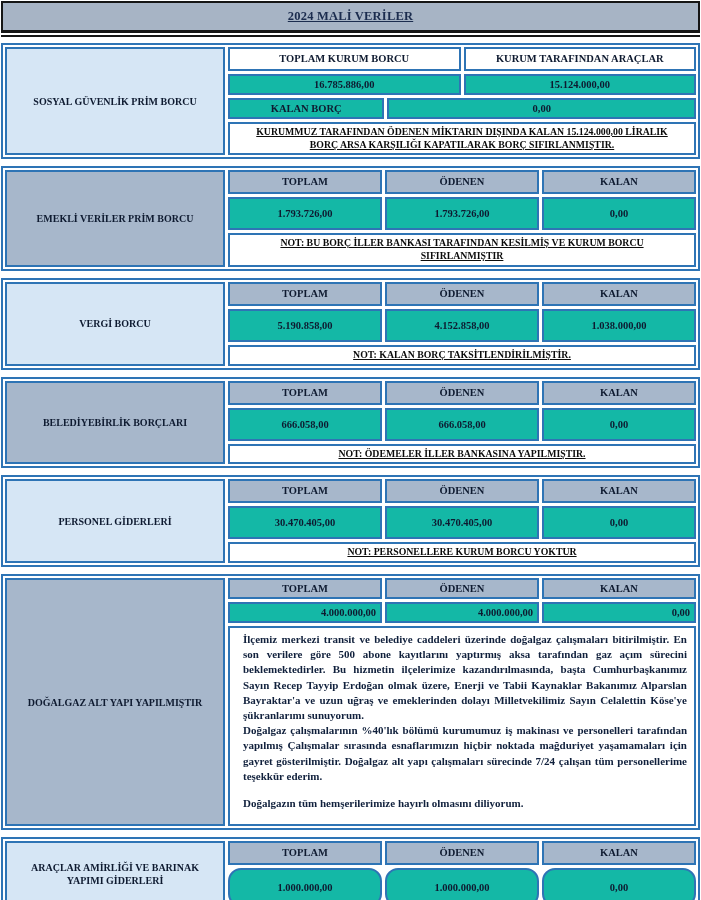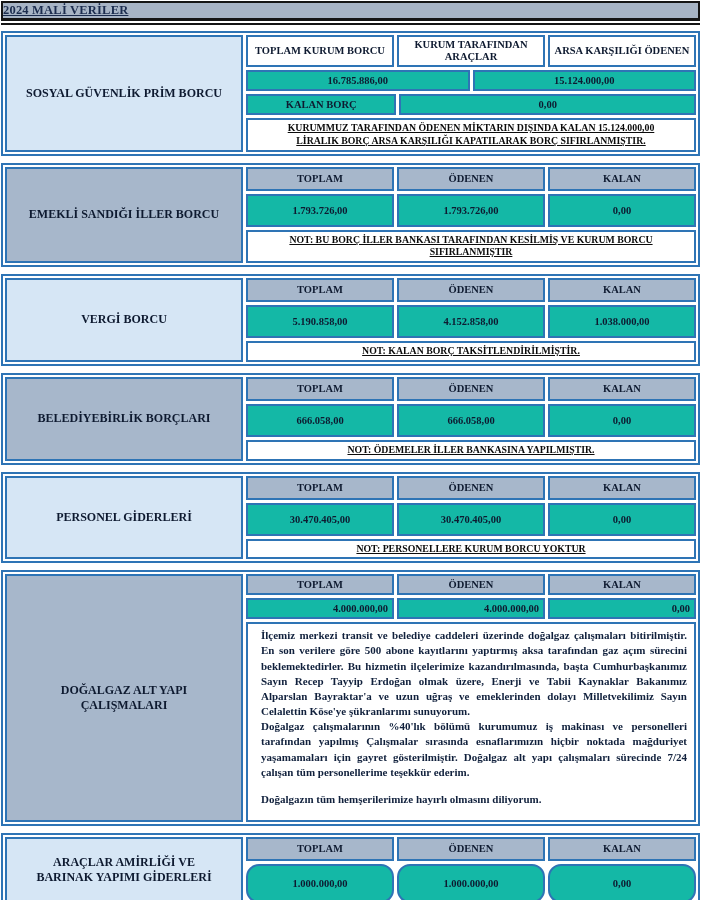--- a/index.html
+++ b/index.html
@@ -17,42 +17,42 @@
     font-family:"Liberation Serif","DejaVu Serif",serif;
     color:var(--ink);
   }
   .page{width:701px;height:900px;padding:1px 1px 0 1px;background:#fff;}
 
   
   .title-bar{
     border:2px solid var(--dark);
     border-bottom:3px solid var(--dark);
     background:var(--titlebg);
-    height:20px;display:flex;align-items:center;justify-content:flex-start;
+    height:32px;display:flex;align-items:center;justify-content:center;
   }
   .title-text{
     font-size:12.5px;font-weight:bold;text-decoration:underline;
     color:#1b2c4e;letter-spacing:.2px;
   }
   .title-rule{height:2px;background:var(--dark);margin-top:2px;}
 
   .sections{margin-top:6px;}
 
   
   .section{
     display:flex;gap:3px;
     border:2px solid var(--blue-border);
     padding:2px;background:#fff;margin-bottom:7px;
   }
   .label-cell{
-    width:238px;flex:none;
+    width:220px;flex:none;
     border:2px solid var(--blue-border);
     display:flex;align-items:center;justify-content:center;text-align:center;
-    font-weight:bold;font-size:12px;line-height:1.3;
-    padding:2px 18px;color:#0e1a30;
+    font-weight:bold;font-size:10px;line-height:1.3;
+    padding:2px 10px;color:#0e1a30;
   }
   .bg-light{background:var(--light);}
   .bg-muted{background:var(--muted);}
   .content{flex:1;display:flex;flex-direction:column;gap:3px;min-width:0;}
   .row{display:flex;gap:3px;}
   .cell{
     flex:1;border:2px solid var(--blue-border);background:#14b8a6;
     display:flex;align-items:center;justify-content:center;text-align:center;
     font-weight:bold;font-size:10.5px;padding:2px 3px;color:#0e1a30;
     min-height:24px;
@@ -96,37 +96,36 @@
     <span class="title-text">2024 MALİ VERİLER</span>
   </div>
   <div class="title-rule"></div>
   <div class="sections">
       <section class="section first">
         <div class="label-cell bg-light">SOSYAL GÜVENLİK PRİM BORCU</div>
         <div class="content">
           <div class="row head-row">
             <div class="cell">TOPLAM KURUM BORCU</div>
             <div class="cell">KURUM TARAFINDAN ARAÇLAR</div>
-            <div class="cell">ARSA KARŞILIĞI ÖDENEN</div>
           </div>
           <div class="row value-row">
             <div class="cell">16.785.886,00</div>
             <div class="cell">15.124.000,00</div>
           </div>
           <div class="row extra-row">
             <div class="cell">KALAN BORÇ</div>
             <div class="cell span2">0,00</div>
           </div>
           <div class="note-cell">
             <span>KURUMMUZ TARAFINDAN ÖDENEN MİKTARIN DIŞINDA KALAN 15.124.000,00 LİRALIK BORÇ ARSA KARŞILIĞI KAPATILARAK BORÇ SIFIRLANMIŞTIR.</span>
           </div>
         </div>
       </section>
       <section class="section std">
-        <div class="label-cell bg-muted">EMEKLİ SANDIĞI İLLER BORCU</div>
+        <div class="label-cell bg-muted">EMEKLİ VERİLER PRİM BORCU</div>
         <div class="content">
           <div class="row head-row">
             <div class="cell">TOPLAM</div>
             <div class="cell">ÖDENEN</div>
             <div class="cell">KALAN</div>
           </div>
           <div class="row value-row">
             <div class="cell">1.793.726,00</div>
             <div class="cell">1.793.726,00</div>
             <div class="cell">0,00</div>
@@ -184,21 +183,21 @@
             <div class="cell">30.470.405,00</div>
             <div class="cell">30.470.405,00</div>
             <div class="cell">0,00</div>
           </div>
           <div class="note-cell">
             <span>NOT: PERSONELLERE KURUM BORCU YOKTUR</span>
           </div>
         </div>
       </section>
       <section class="section gas">
-        <div class="label-cell bg-muted">DOĞALGAZ ALT YAPI ÇALIŞMALARI</div>
+        <div class="label-cell bg-muted">DOĞALGAZ ALT YAPI YAPILMIŞTIR</div>
         <div class="content">
           <div class="row head-row">
             <div class="cell">TOPLAM</div>
             <div class="cell">ÖDENEN</div>
             <div class="cell">KALAN</div>
           </div>
           <div class="row value-row">
             <div class="cell right">4.000.000,00</div>
             <div class="cell right">4.000.000,00</div>
             <div class="cell right">0,00</div>

